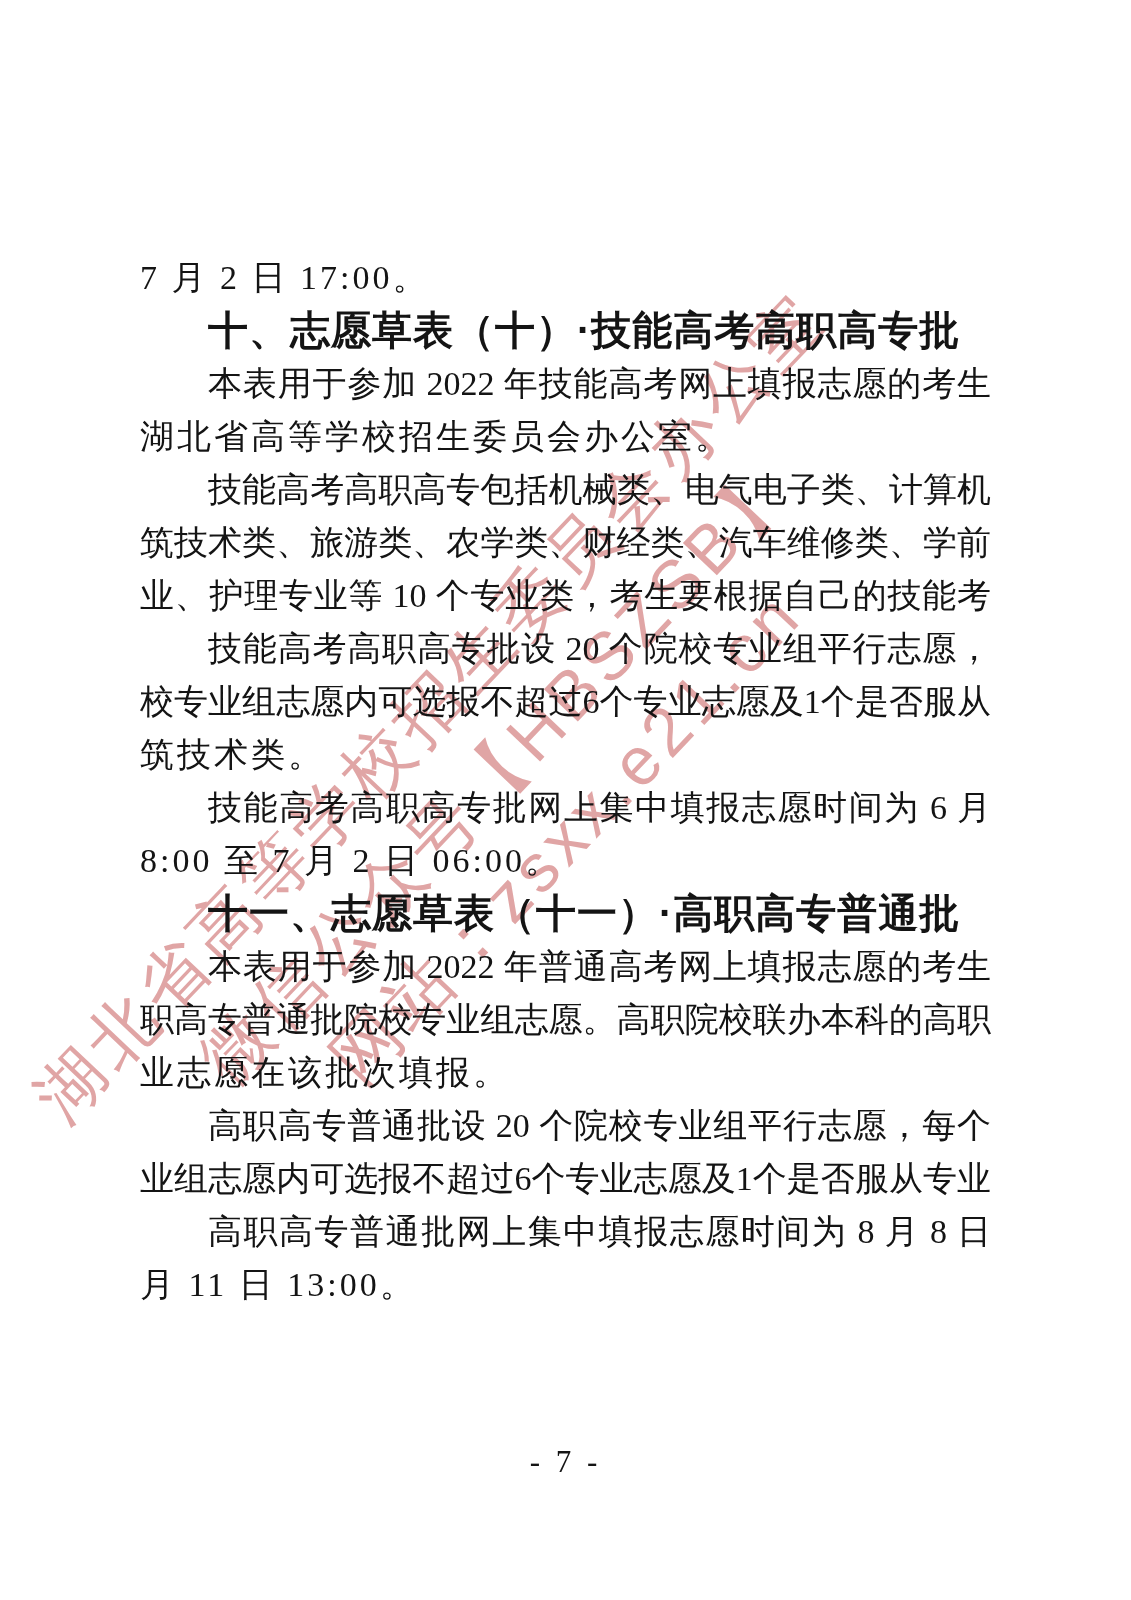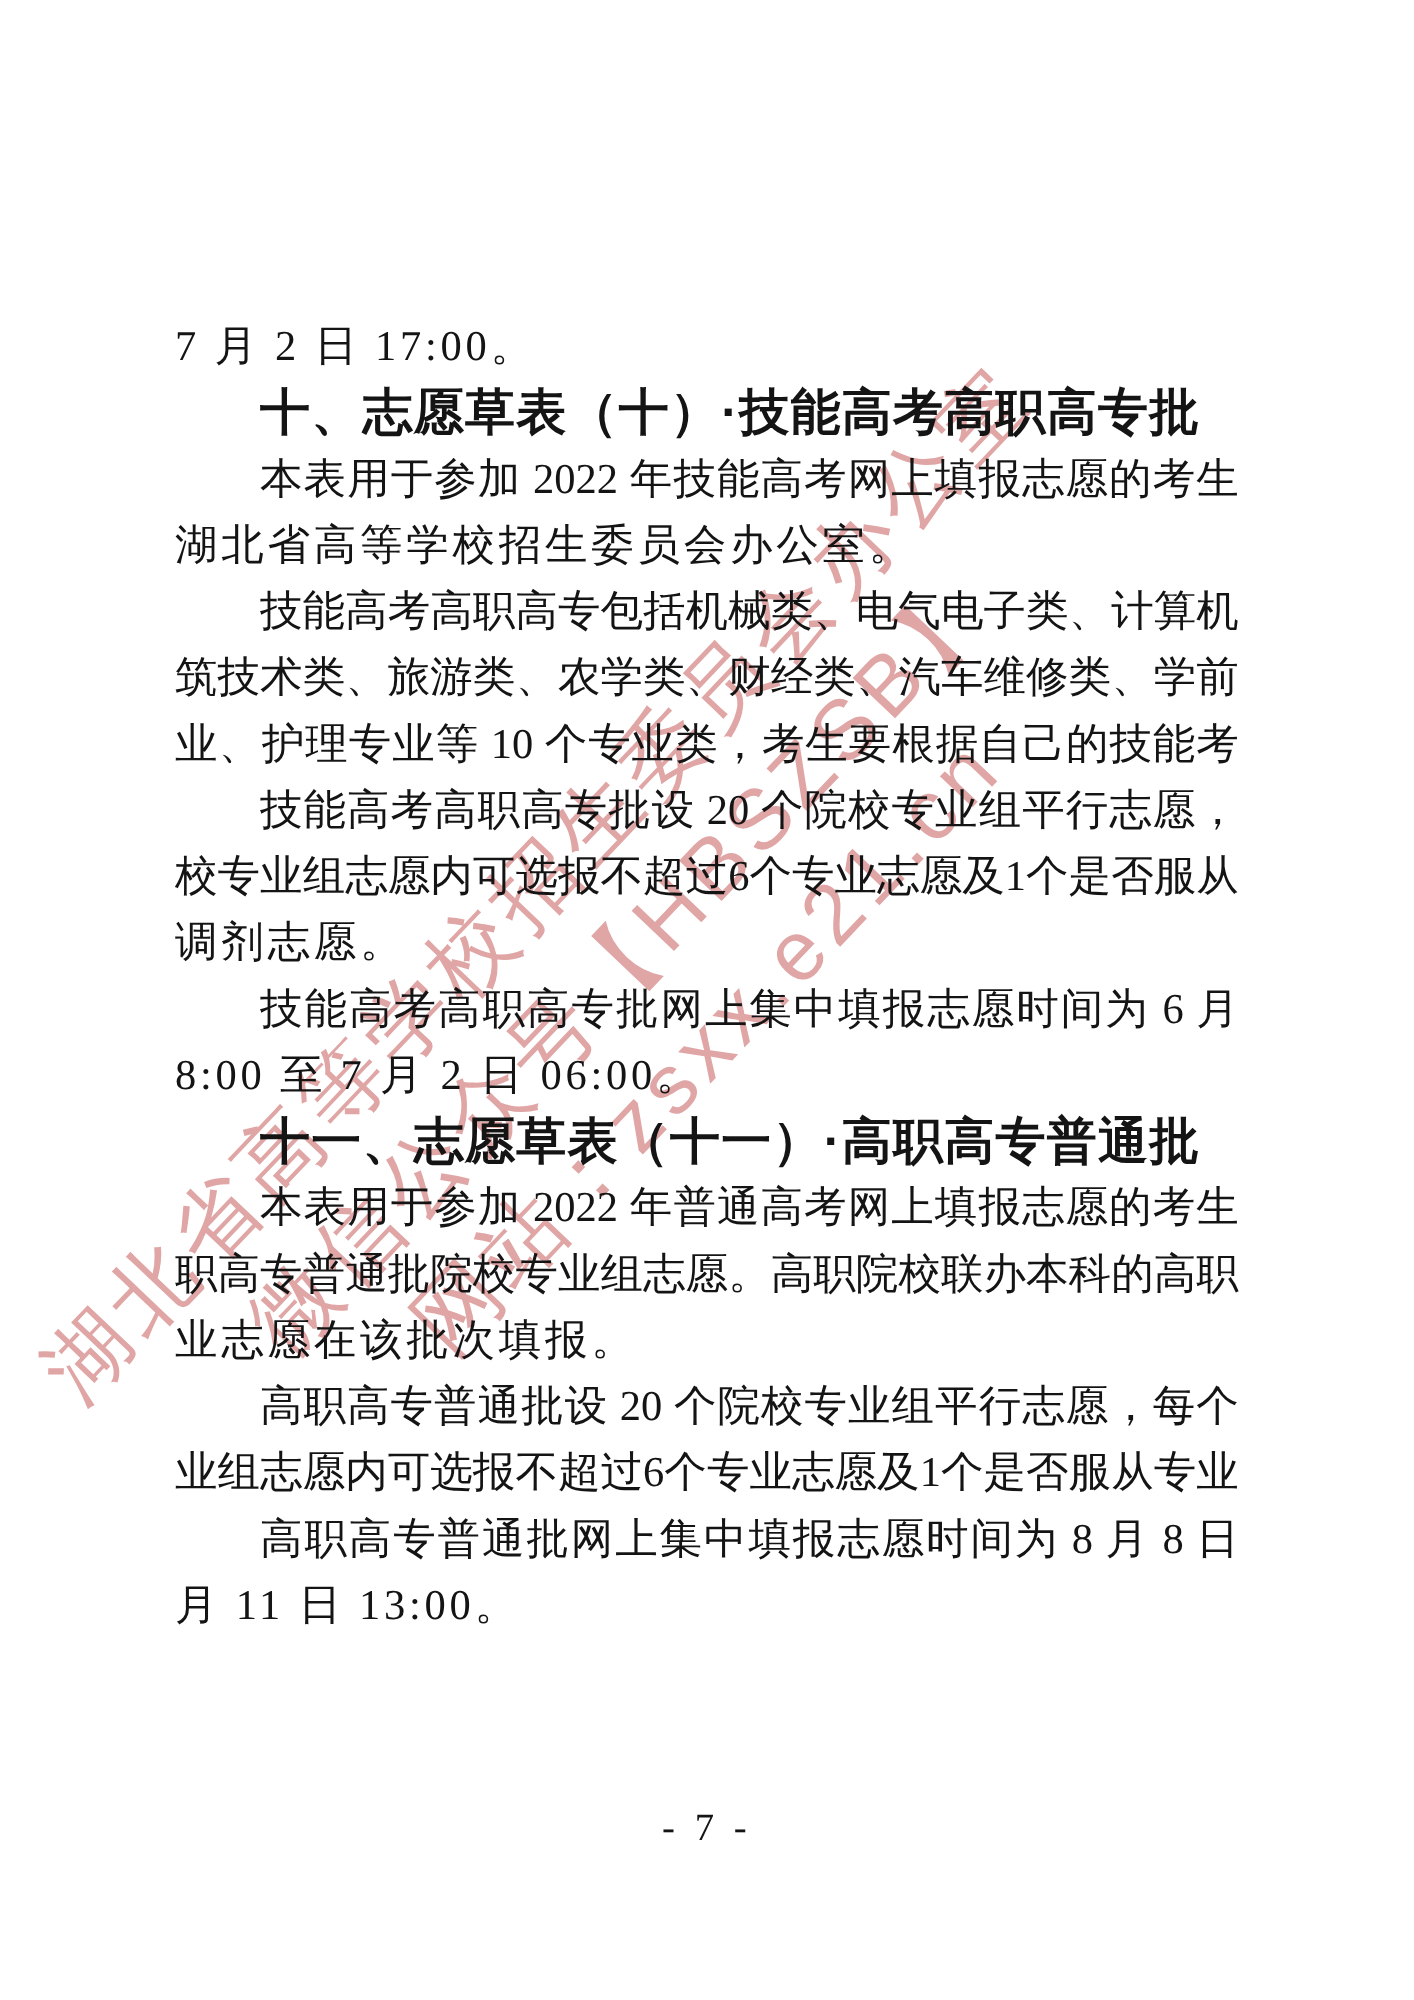--- a/index.html
+++ b/index.html
@@ -73,21 +73,21 @@
   <div class="doc">
     <div class="line plain">7 月 2 日 17:00。</div>
     <div class="line heading indent">十、志愿草表（十）·技能高考高职高专批</div>
     <div class="line just indent">本表用于参加 2022 年技能高考网上填报志愿的考生填报技</div>
     <div class="line plain">湖北省高等学校招生委员会办公室。</div>
     <div class="line just indent">技能高考高职高专包括机械类、电气电子类、计算机类、建</div>
     <div class="line just">筑技术类、旅游类、农学类、财经类、汽车维修类、学前教育专</div>
     <div class="line just">业、护理专业等 10 个专业类，考生要根据自己的技能考试类别</div>
     <div class="line just indent">技能高考高职高专批设 20 个院校专业组平行志愿，每个院</div>
     <div class="line just">校专业组志愿内可选报不超过6个专业志愿及1个是否服从专业</div>
-    <div class="line plain">调剂志愿。</div>
+    <div class="line plain">筑技术类。</div>
     <div class="line just indent">技能高考高职高专批网上集中填报志愿时间为 6 月 29 日</div>
     <div class="line plain">8:00 至 7 月 2 日 06:00。</div>
     <div class="line heading indent">十一、志愿草表（十一）·高职高专普通批</div>
     <div class="line just indent">本表用于参加 2022 年普通高考网上填报志愿的考生填报高</div>
     <div class="line just">职高专普通批院校专业组志愿。高职院校联办本科的高职高专专</div>
     <div class="line plain">业志愿在该批次填报。</div>
     <div class="line just indent">高职高专普通批设 20 个院校专业组平行志愿，每个院校专</div>
     <div class="line just">业组志愿内可选报不超过6个专业志愿及1个是否服从专业调剂</div>
     <div class="line just indent">高职高专普通批网上集中填报志愿时间为 8 月 8 日 8:00 至 8</div>
     <div class="line plain">月 11 日 13:00。</div>

